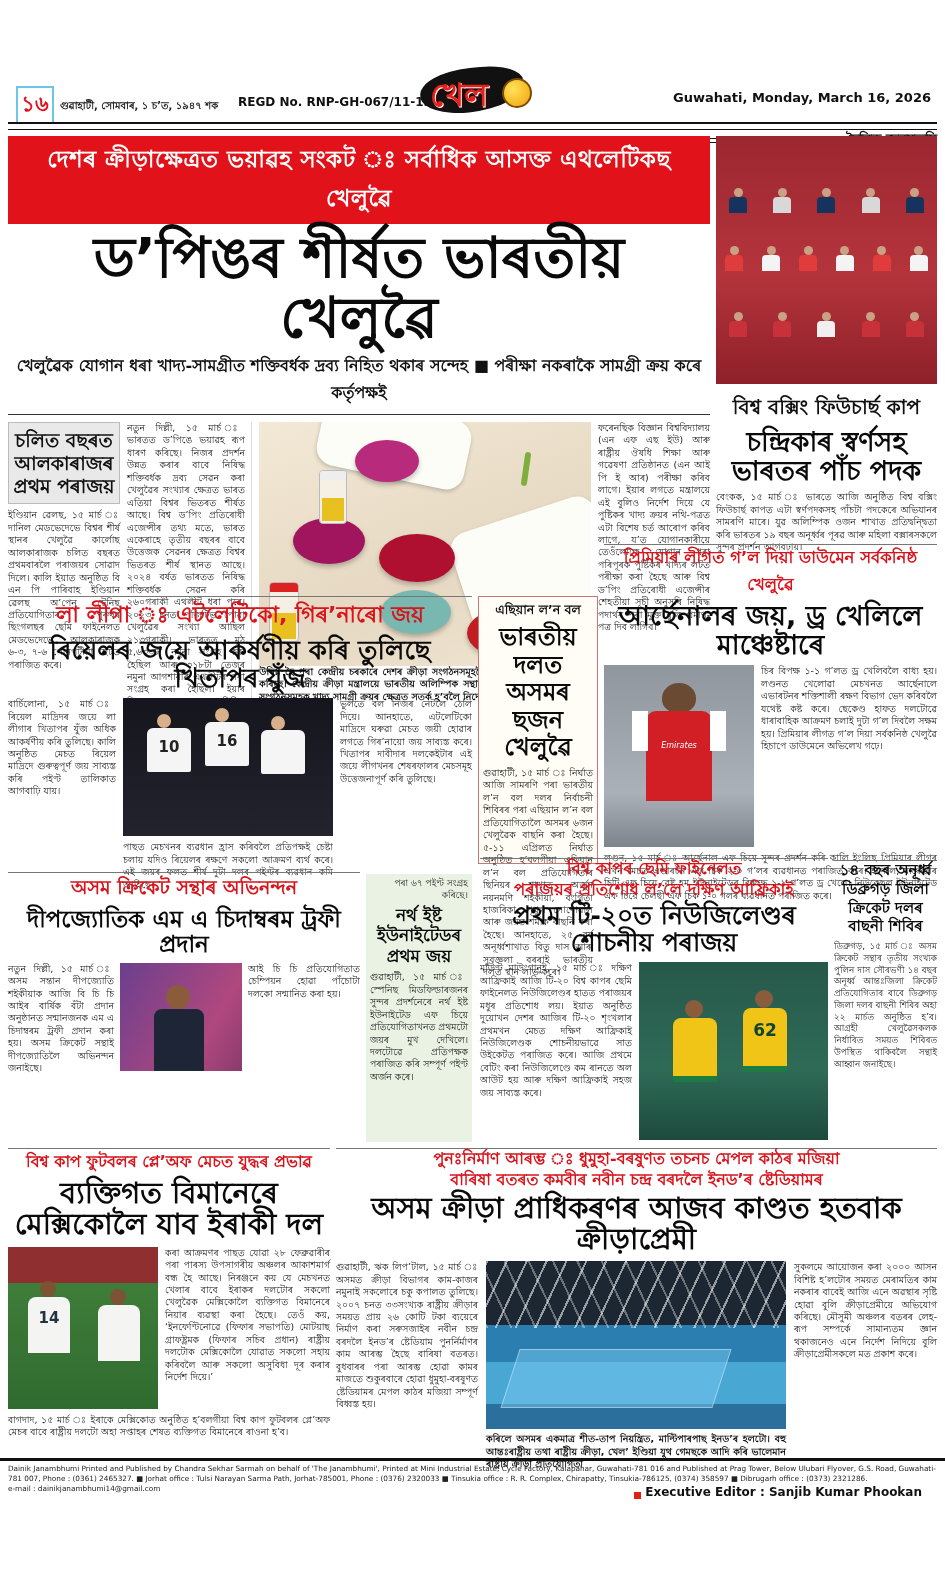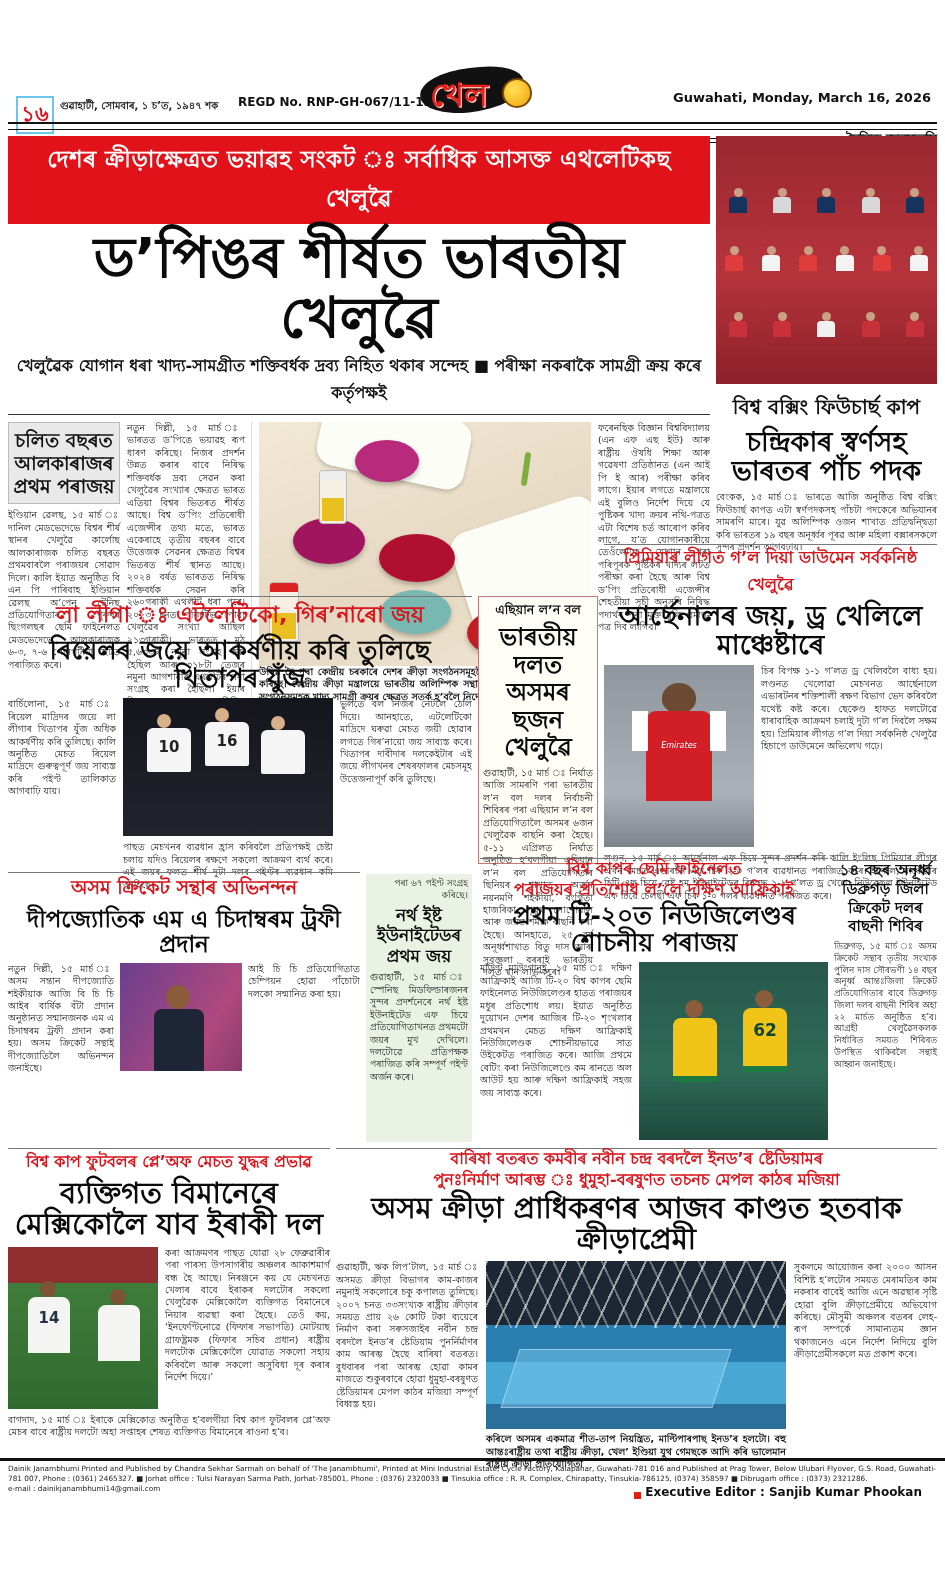--- a/index.html
+++ b/index.html
@@ -1,20 +1,20 @@
 <!DOCTYPE html>
 <html lang="as"><head>
 <meta charset="utf-8">
 <style>
   html,body{margin:0;padding:0;background:#fff;}
   .page{position:relative;width:945px;height:1571px;background:#fff;overflow:hidden;
         font-family:"DejaVu Sans","Liberation Sans",sans-serif;color:#111;}
   
   .masthead{position:absolute;left:0;top:60px;width:945px;height:76px;}
-  .pageno{position:absolute;left:16px;top:36px;width:34px;height:34px;border:2px solid #6cc5ea;
+  .pageno{position:absolute;left:16px;top:26px;width:34px;height:34px;border:2px solid #6cc5ea;
           color:#e01020;font-size:21px;font-weight:bold;display:flex;align-items:center;justify-content:center;background:#fff;}
   .date-asm{position:absolute;left:60px;top:38px;font-size:10px;font-weight:bold;color:#222;}
   .regd{position:absolute;left:238px;top:35px;font-size:12px;font-weight:bold;color:#111;}
   .logo{position:absolute;left:418px;top:2px;width:120px;height:58px;}
   .logo .splash{position:absolute;left:2px;top:6px;width:104px;height:44px;background:#111;
                 border-radius:50% 40% 55% 45%;transform:rotate(-6deg);}
   .logo .ball{position:absolute;right:6px;top:16px;width:26px;height:26px;border-radius:50%;
               background:radial-gradient(circle at 35% 35%,#ffe259,#f2a20c);border:2px solid #7a4a00;}
   .logo .khel{position:absolute;left:12px;top:8px;font-size:32px;font-weight:bold;color:#e8201a;
               text-shadow:1px 1px 0 #fff,2px 2px 0 #400;}
@@ -402,22 +402,22 @@
             <div class="bd"></div>
         </div>
       </div>
       <div class="c2 body">কৰা আক্ৰমণৰ পাছত যোৱা ২৮ ফেব্ৰুৱাৰীৰ পৰা পাৰস্য উপসাগৰীয় অঞ্চলৰ আকাশমাৰ্গ বন্ধ হৈ আছে। নিৰঞ্জনে কয় যে মেচখনত খেলাৰ বাবে ইৰাকৰ দলটোৰ সকলো খেলুৱৈক মেক্সিকোলৈ ব্যক্তিগত বিমানেৰে নিয়াৰ ব্যৱস্থা কৰা হৈছে। তেওঁ কয়, ‘ইনফেণ্টিনোৱে (ফিফাৰ সভাপতি) মোটয়াছ গ্ৰাফষ্ট্ৰমক (ফিফাৰ সচিব প্ৰধান) ৰাষ্ট্ৰীয় দলটোক মেক্সিকোলৈ যোৱাত সকলো সহায় কৰিবলৈ আৰু সকলো অসুবিধা দূৰ কৰাৰ নিৰ্দেশ দিয়ে।’</div>
     </div>
     <div class="body under">বাগদাদ, ১৫ মাৰ্চ ঃ ইৰাকে মেক্সিকোত অনুষ্ঠিত হ’বলগীয়া বিশ্ব কাপ ফুটবলৰ প্লে’অফ মেচৰ বাবে ৰাষ্ট্ৰীয় দলটো অহা সপ্তাহৰ শেষত ব্যক্তিগত বিমানেৰে ৰাওনা হ’ব।</div>
   </section>
 
   <section class="stad rule-top">
     <div class="kick-txt">
+      <div>পুনঃনিৰ্মাণ আৰম্ভ ঃ ধুমুহা-বৰষুণত তচনচ মেপল কাঠৰ মজিয়া</div>
       <div>বাৰিষা বতৰত কমবীৰ নবীন চন্দ্ৰ বৰদলৈ ইনড’ৰ ষ্টেডিয়ামৰ</div>
-      <div>পুনঃনিৰ্মাণ আৰম্ভ ঃ ধুমুহা-বৰষুণত তচনচ মেপল কাঠৰ মজিয়া</div>
     </div>
     <div class="headline">অসম ক্ৰীড়া প্ৰাধিকৰণৰ আজব কাণ্ডত হতবাক ক্ৰীড়াপ্ৰেমী</div>
     <div class="cols">
       <div class="c1 body">গুৱাহাটী, ঋক লিপ’টাল, ১৫ মাৰ্চ ঃ অসমত ক্ৰীড়া বিভাগৰ কাম-কাজৰ নমুনাই সকলোৰে চকু কপালত তুলিছে। ২০০৭ চনত ৩৩সংখ্যক ৰাষ্ট্ৰীয় ক্ৰীড়াৰ সময়ত প্ৰায় ২৬ কোটি টকা ব্যয়েৰে নিৰ্মাণ কৰা সৰুসজাইৰ নবীন চন্দ্ৰ বৰদলৈ ইনড’ৰ ষ্টেডিয়াম পুনৰ্নিৰ্মাণৰ কাম আৰম্ভ হৈছে বাৰিষা বতৰত। বুধবাৰৰ পৰা আৰম্ভ হোৱা কামৰ মাজতে শুকুৰবাৰে হোৱা ধুমুহা-বৰষুণত ষ্টেডিয়ামৰ মেপল কাঠৰ মজিয়া সম্পূৰ্ণ বিধ্বস্ত হয়।</div>
       <div class="cp">
         <div class="photo stadphoto">
           <div class="truss"></div>
           <div class="tarp"></div>
         </div>
         <div class="caption cap">কৰিলে অসমৰ একমাত্ৰ শীত-তাপ নিয়ন্ত্ৰিত, মাল্টিপাৰপাছ ইনড’ৰ হলটো। বহু আন্তঃৰাষ্ট্ৰীয় তথা ৰাষ্ট্ৰীয় ক্ৰীড়া, খেল’ ইণ্ডিয়া যুথ গেমছকে আদি কৰি ভালেমান ৰাষ্ট্ৰীয় ক্ৰীড়া প্ৰতিযোগিতা</div>

